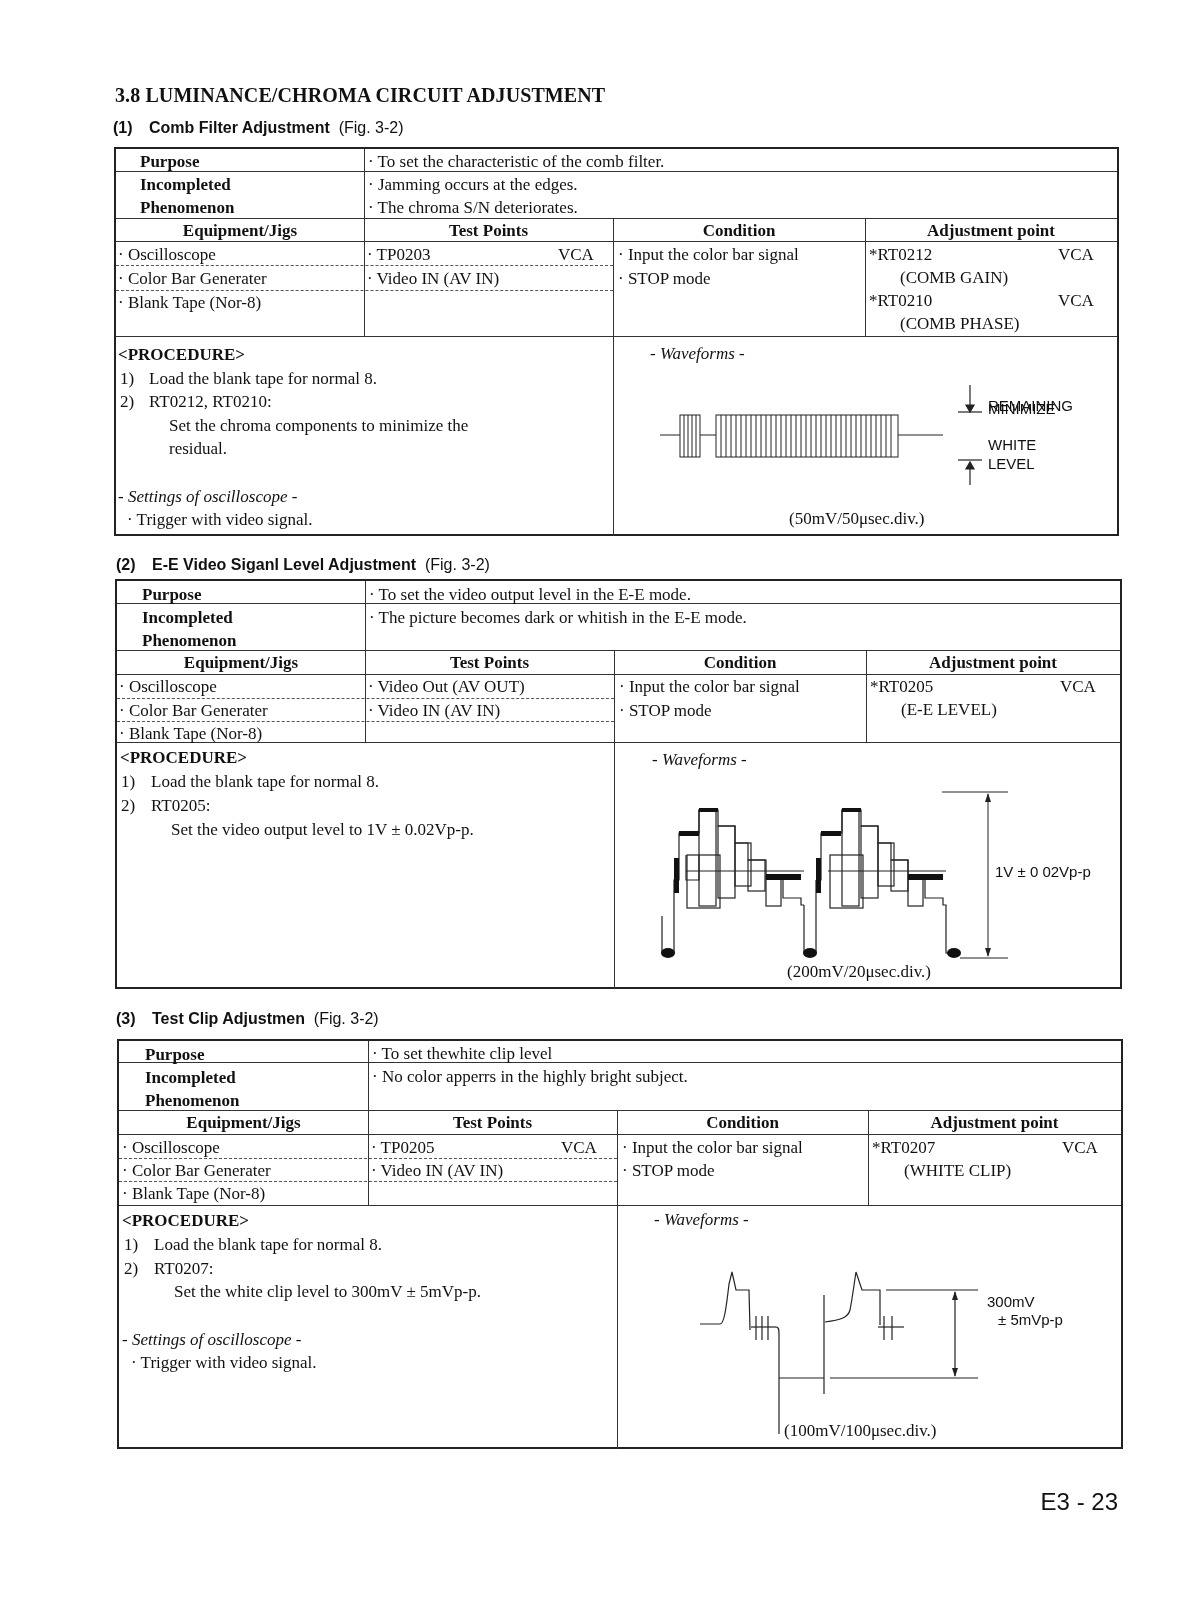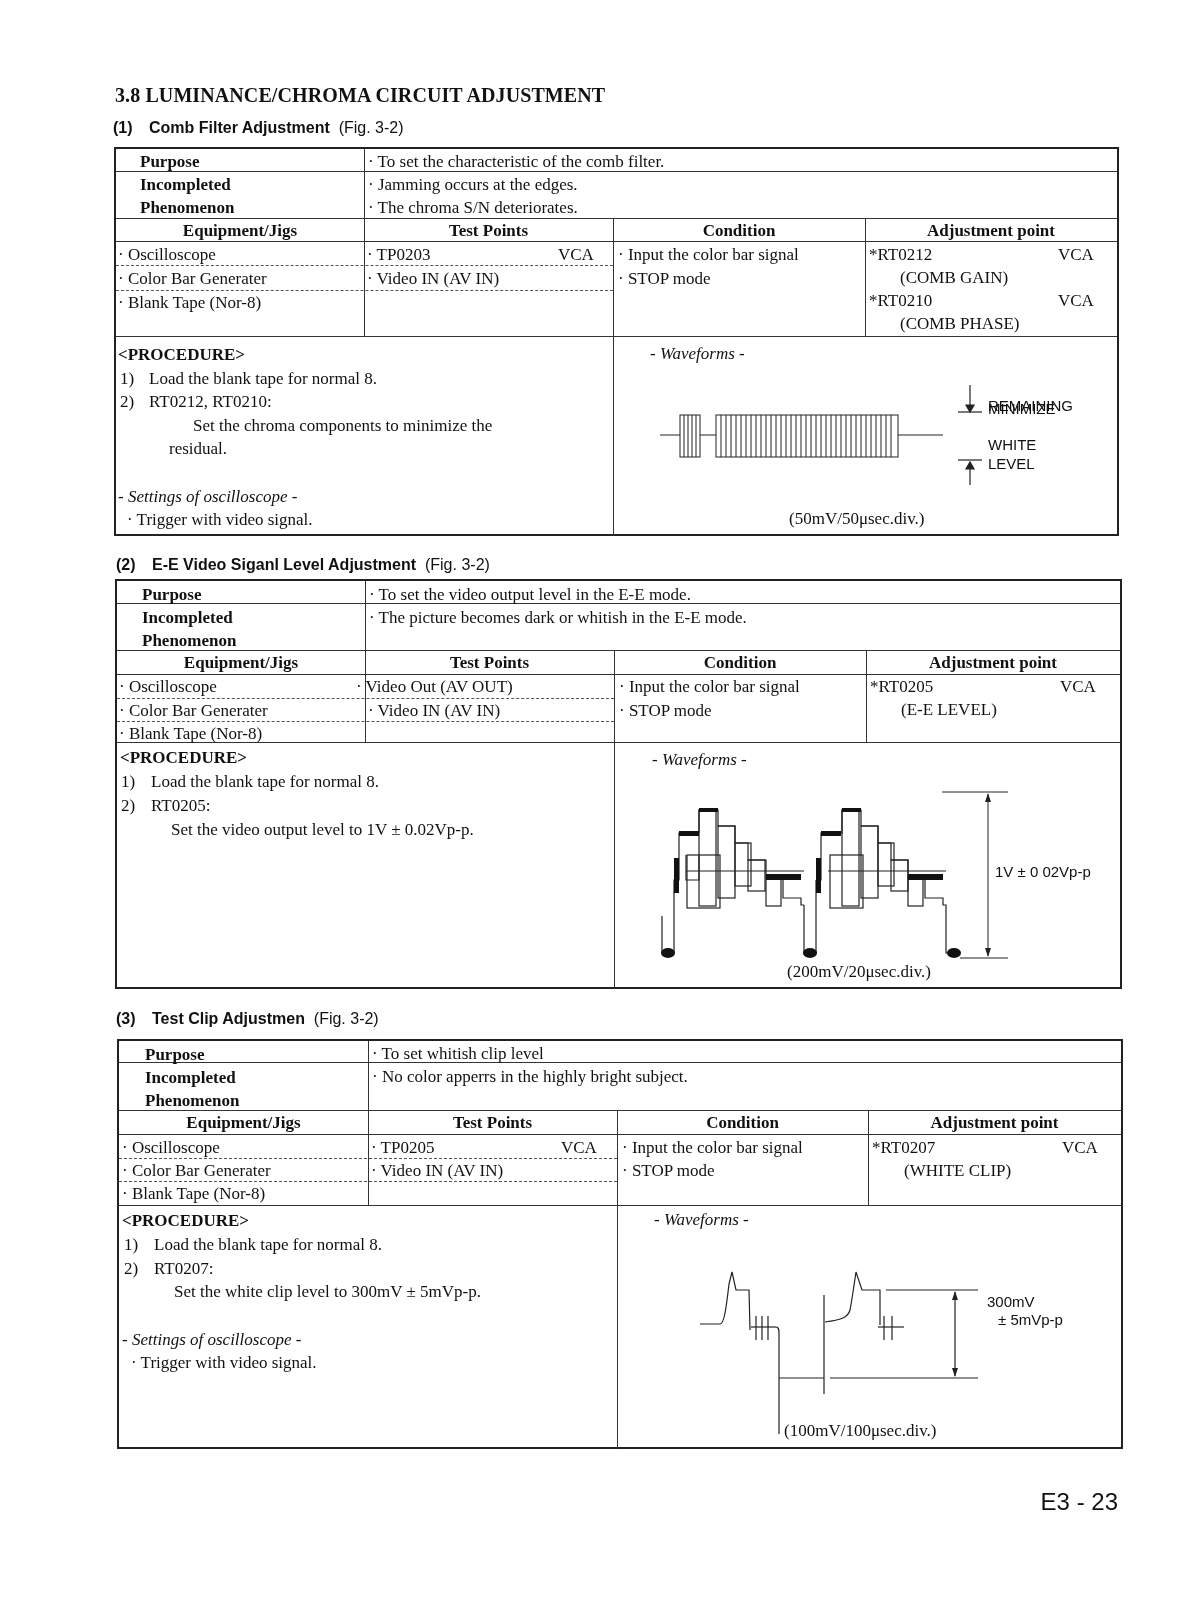--- a/index.html
+++ b/index.html
@@ -64,21 +64,21 @@
 <div class="cell" style="left:900px;top:266px;">(COMB GAIN)</div>
 <div class="cell" style="left:869px;top:289px;">*RT0210</div>
 <div class="cell" style="left:1058px;top:289px;">VCA</div>
 <div class="cell" style="left:900px;top:312px;">(COMB PHASE)</div>
 
 <div class="cell bold" style="left:118px;top:343px;">&lt;PROCEDURE&gt;</div>
 <div class="cell" style="left:120px;top:367px;">1)</div>
 <div class="cell" style="left:149px;top:367px;">Load the blank tape for normal 8.</div>
 <div class="cell" style="left:120px;top:390px;">2)</div>
 <div class="cell" style="left:149px;top:390px;">RT0212, RT0210:</div>
-<div class="cell" style="left:169px;top:414px;margin-left:24px;">Set the chroma components to minimize the</div>
+<div class="cell" style="left:169px;top:414px;">Set the chroma components to minimize the</div>
 <div class="cell" style="left:169px;top:437px;">residual.</div>
 <div class="cell italic" style="left:118px;top:485px;">- Settings of oscilloscope -</div>
 <div class="cell" style="left:127px;top:508px;">· Trigger with video signal.</div>
 
 <div class="cell italic" style="left:650px;top:342px;">- Waveforms -</div>
 <svg style="left:660px;top:380px;" width="300" height="90" viewBox="0 0 300 90">
   <g stroke="#222" stroke-width="1" fill="none">
     <line x1="0" y1="55" x2="20" y2="55"></line>
     <rect x="20" y="35" width="20" height="42"></rect>
     <line x1="24" y1="35" x2="24" y2="77"></line>
@@ -163,21 +163,21 @@
 <div class="cell bold" style="left:142px;top:629px;">Phenomenon</div>
 <div class="cell" style="left:369px;top:606px;">· The picture becomes dark or whitish in the E-E mode.</div>
 <div class="cell bold center" style="left:117px;top:651px;width:248px;">Equipment/Jigs</div>
 <div class="cell bold center" style="left:365px;top:651px;width:249px;">Test Points</div>
 <div class="cell bold center" style="left:614px;top:651px;width:252px;">Condition</div>
 <div class="cell bold center" style="left:866px;top:651px;width:254px;">Adjustment point</div>
 
 <div class="cell" style="left:119px;top:675px;">· Oscilloscope</div>
 <div class="cell" style="left:119px;top:699px;">· Color Bar Generater</div>
 <div class="cell" style="left:119px;top:722px;">· Blank Tape (Nor-8)</div>
-<div class="cell" style="left:356px;top:675px;text-align:center;">· Video Out (AV OUT)</div>
+<div class="cell" style="left:368px;top:675px;text-align:center;">· Video Out (AV OUT)</div>
 <div class="cell" style="left:368px;top:699px;">· Video IN (AV IN)</div>
 <div class="cell" style="left:619px;top:675px;">· Input the color bar signal</div>
 <div class="cell" style="left:619px;top:699px;">· STOP mode</div>
 <div class="cell" style="left:870px;top:675px;">*RT0205</div>
 <div class="cell" style="left:1060px;top:675px;">VCA</div>
 <div class="cell" style="left:901px;top:698px;">(E-E LEVEL)</div>
 
 <div class="cell bold" style="left:120px;top:746px;">&lt;PROCEDURE&gt;</div>
 <div class="cell" style="left:121px;top:770px;">1)</div>
 <div class="cell" style="left:151px;top:770px;">Load the blank tape for normal 8.</div>
@@ -243,21 +243,21 @@
 <div class="hline" style="left:119px;top:1062px;width:1002px;"></div>
 <div class="hline" style="left:119px;top:1110px;width:1002px;"></div>
 <div class="hline" style="left:119px;top:1134px;width:1002px;"></div>
 <div class="vline" style="left:617px;top:1110px;height:339px;"></div>
 <div class="vline" style="left:868px;top:1110px;height:95px;"></div>
 <div class="hline" style="left:119px;top:1205px;width:1002px;"></div>
 <div class="dash" style="left:119px;top:1158px;width:498px;"></div>
 <div class="dash" style="left:119px;top:1181px;width:498px;"></div>
 
 <div class="cell bold" style="left:145px;top:1043px;">Purpose</div>
-<div class="cell" style="left:372px;top:1042px;">· To set whitish clip level</div>
+<div class="cell" style="left:372px;top:1042px;">· To set thewhite clip level</div>
 <div class="cell bold" style="left:145px;top:1066px;">Incompleted</div>
 <div class="cell bold" style="left:145px;top:1089px;">Phenomenon</div>
 <div class="cell" style="left:372px;top:1065px;">· No color apperrs in the highly bright subject.</div>
 <div class="cell bold center" style="left:119px;top:1111px;width:249px;">Equipment/Jigs</div>
 <div class="cell bold center" style="left:368px;top:1111px;width:249px;">Test Points</div>
 <div class="cell bold center" style="left:617px;top:1111px;width:251px;">Condition</div>
 <div class="cell bold center" style="left:868px;top:1111px;width:253px;">Adjustment point</div>
 
 <div class="cell" style="left:122px;top:1136px;">· Oscilloscope</div>
 <div class="cell" style="left:122px;top:1159px;">· Color Bar Generater</div>

